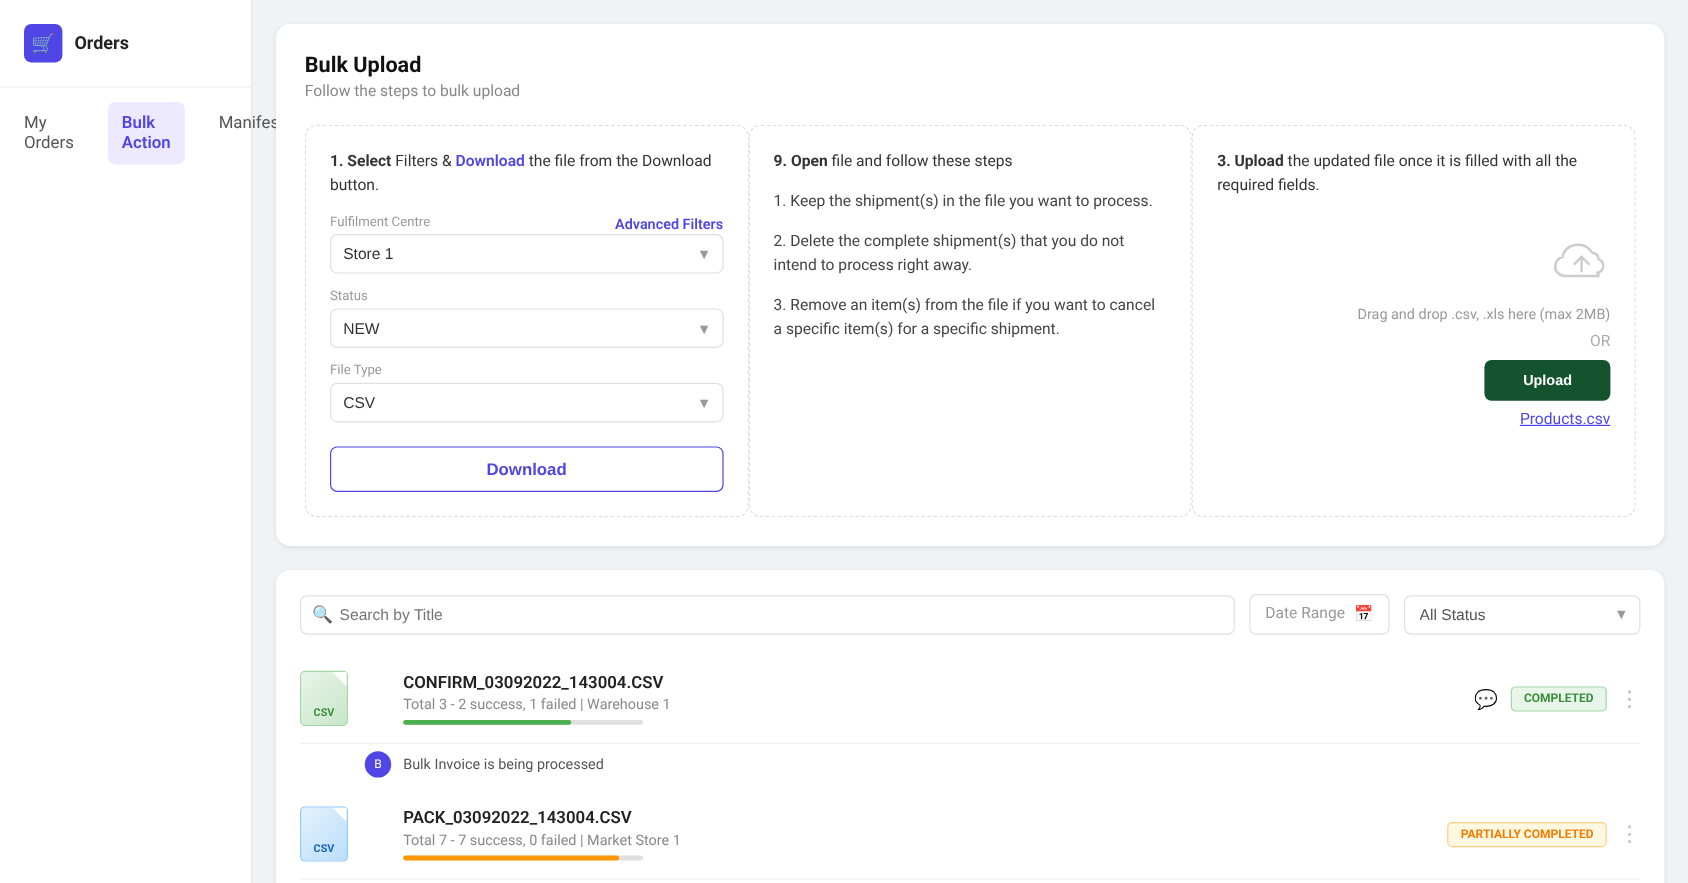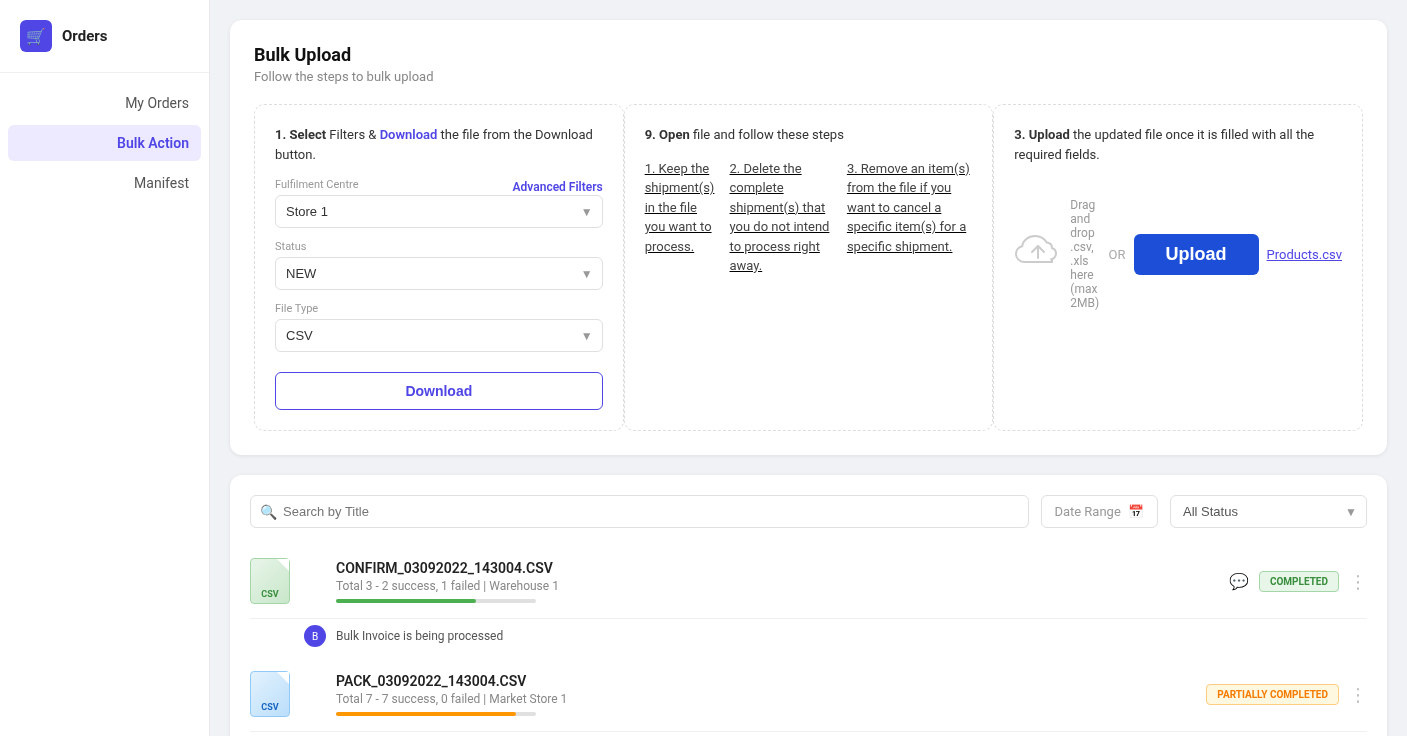--- a/index.html
+++ b/index.html
@@ -2,21 +2,21 @@
 <html><head>
   <meta charset="utf-8">
   <style>
     * { box-sizing: border-box; margin: 0; padding: 0; }
     body { font-family: -apple-system, BlinkMacSystemFont, 'Segoe UI', Roboto, sans-serif; background: #f0f2f5; display: flex; height: 736px; overflow: hidden; }
 
     
     .sidebar { width: 210px; background: #fff; border-right: 1px solid #e8e8e8; display: flex; flex-direction: column; padding-top: 20px; flex-shrink: 0; }
     .sidebar-logo { display: flex; align-items: center; gap: 10px; padding: 0 20px 20px; border-bottom: 1px solid #f0f0f0; }
     .sidebar-logo-icon { width: 32px; height: 32px; background: #4f46e5; border-radius: 6px; display: flex; align-items: center; justify-content: center; color: white; font-size: 16px; }
-    .sidebar-nav { display: flex; flex-direction: column; padding: 10px 0; text-align: right; }
+    .sidebar-nav { display: flex; flex-direction: row; padding: 10px 0; }
     .sidebar-nav-item { padding: 12px 20px; cursor: pointer; font-size: 14px; color: #555; }
     .sidebar-nav-item.active { background: #ede9fe; color: #4f46e5; font-weight: 600; border-radius: 6px; margin: 2px 8px; padding: 10px 12px; }
 
     
     .main { flex: 1; overflow-y: auto; padding: 20px; display: flex; flex-direction: column; gap: 20px; }
 
     
     .card { background: #fff; border-radius: 12px; padding: 24px; box-shadow: 0 1px 4px rgba(0,0,0,0.08); }
     .card-title { font-size: 18px; font-weight: 700; color: #111; margin-bottom: 4px; }
     .card-subtitle { font-size: 13px; color: #888; margin-bottom: 20px; }
@@ -31,30 +31,30 @@
     
     .field-label { font-size: 11px; color: #999; margin-bottom: 4px; margin-top: 12px; }
     .select-wrapper { position: relative; }
     .select-wrapper select { width: 100%; padding: 8px 30px 8px 10px; border: 1px solid #e0e0e0; border-radius: 6px; font-size: 13px; color: #333; appearance: none; background: #fff; cursor: pointer; }
     .select-arrow { position: absolute; right: 10px; top: 50%; transform: translateY(-50%); pointer-events: none; color: #999; font-size: 12px; }
     .advanced-link { float: right; color: #4f46e5; font-size: 12px; font-weight: 600; cursor: pointer; text-decoration: none; }
     .step1-header-row { display: flex; justify-content: space-between; align-items: center; }
     .download-btn { display: block; width: 100%; margin-top: 20px; padding: 10px; background: #fff; border: 1.5px solid #4f46e5; border-radius: 6px; color: #4f46e5; font-size: 14px; font-weight: 600; cursor: pointer; text-align: center; }
 
     
-    .step2-list { list-style: none; display: flex; flex-direction: row; gap: 14px; text-decoration: underline; }
+    .step2-list { list-style: none; display: flex; flex-direction: column; gap: 14px; }
     .step2-list li { font-size: 13px; color: #444; line-height: 1.5; counter-increment: none; }
     .step2-list li::before { content: ""; }
 
     
-    .upload-area { display: flex; align-items: center; gap: 8px; padding: 20px 0; }
+    .upload-area { display: flex; flex-direction: column; align-items: flex-end; gap: 8px; padding: 20px 0; }
     .cloud-icon { font-size: 36px; color: #bbb; }
     .upload-hint { font-size: 12px; color: #999; }
     .or-text { font-size: 13px; color: #aaa; }
-    .upload-btn { background: #1d4ed8; color: #fff; border: none; border-radius: 6px; padding: 10px 32px; font-size: 18px; font-weight: 600; cursor: pointer; }
+    .upload-btn { background: #14532d; color: #fff; border: none; border-radius: 6px; padding: 10px 32px; font-size: 12px; font-weight: 600; cursor: pointer; }
     .uploaded-file { color: #4f46e5; font-size: 13px; font-weight: 400; cursor: pointer; }
 
     
     .list-card { background: #fff; border-radius: 12px; padding: 20px; box-shadow: 0 1px 4px rgba(0,0,0,0.08); }
 
     
     .list-filters { display: flex; gap: 12px; margin-bottom: 16px; align-items: center; }
     .search-wrapper { flex: 1; position: relative; }
     .search-icon { position: absolute; left: 10px; top: 50%; transform: translateY(-50%); color: #bbb; font-size: 14px; }
     .search-input { width: 100%; padding: 8px 10px 8px 32px; border: 1px solid #e0e0e0; border-radius: 6px; font-size: 13px; color: #555; }

